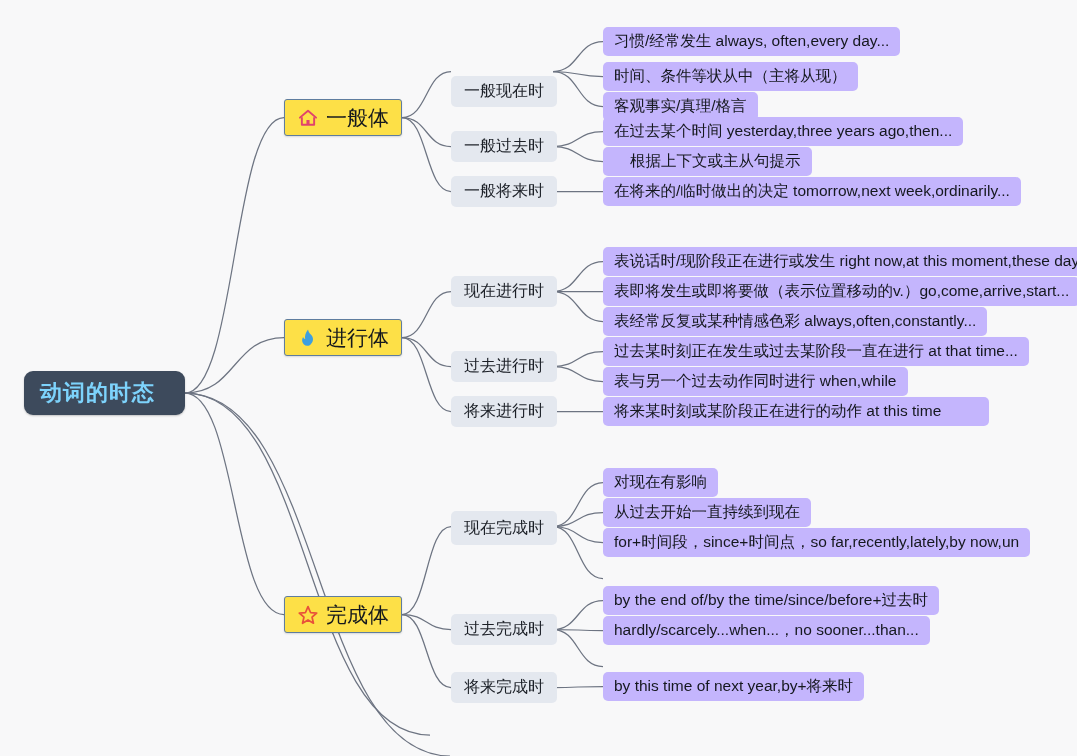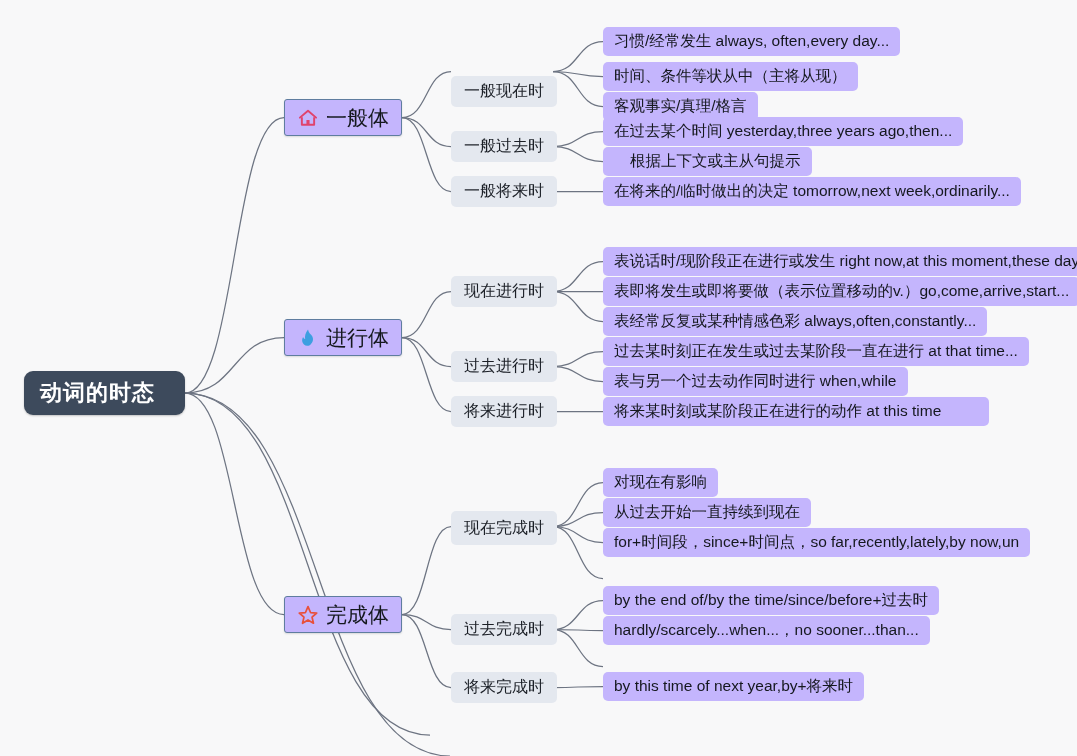--- a/index.html
+++ b/index.html
@@ -26,32 +26,32 @@
     position: absolute;
     box-sizing: border-box;
     display: flex;
     align-items: center;
     white-space: nowrap;
   }
   
   .node.root {
     background: #3d4a5c;
     border-radius: 9px;
-    color: #ffffff;
+    color: #7dd3fc;
     padding: 0 16px;
     height: 44px;
     font-size: 22px;
     letter-spacing: 1px;
     box-shadow: 0 1px 2px rgba(0,0,0,0.22);
     font-family: "Liberation Sans", "DejaVu Sans", sans-serif;
     font-weight: 700;
   }
   
   .node.lvl1 {
-    background: #c4b5fd;
+    background: #fde047;
     border: 1px solid #5f7d9f;
     border-radius: 3px;
     color: #14181d;
     padding: 0 12px;
     height: 37px;
     font-size: 21px;
     gap: 7px;
     box-shadow: 0 1px 2px rgba(0,0,0,0.13);
     font-family: "Liberation Sans", "DejaVu Sans", sans-serif;
   }

